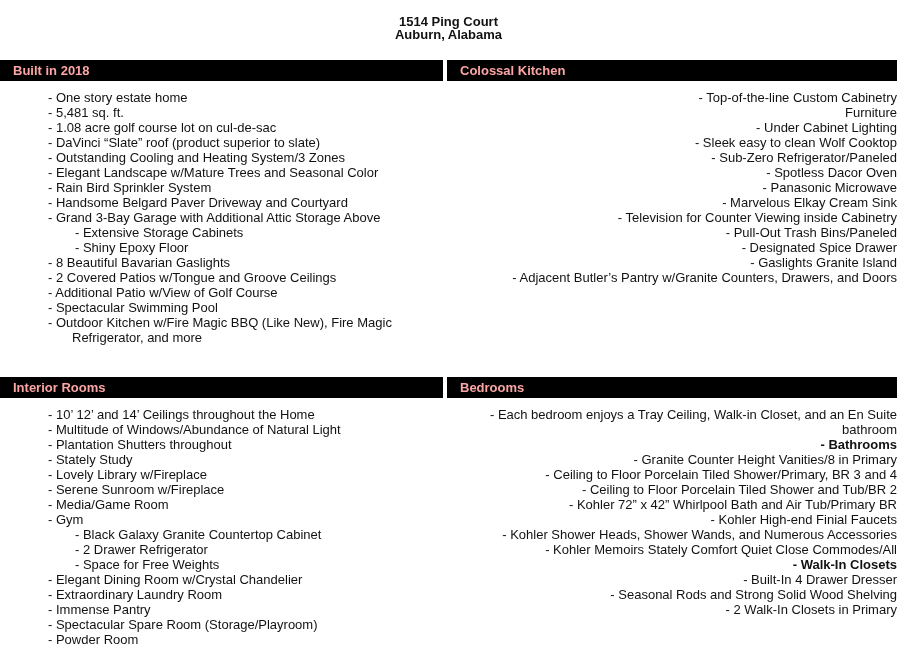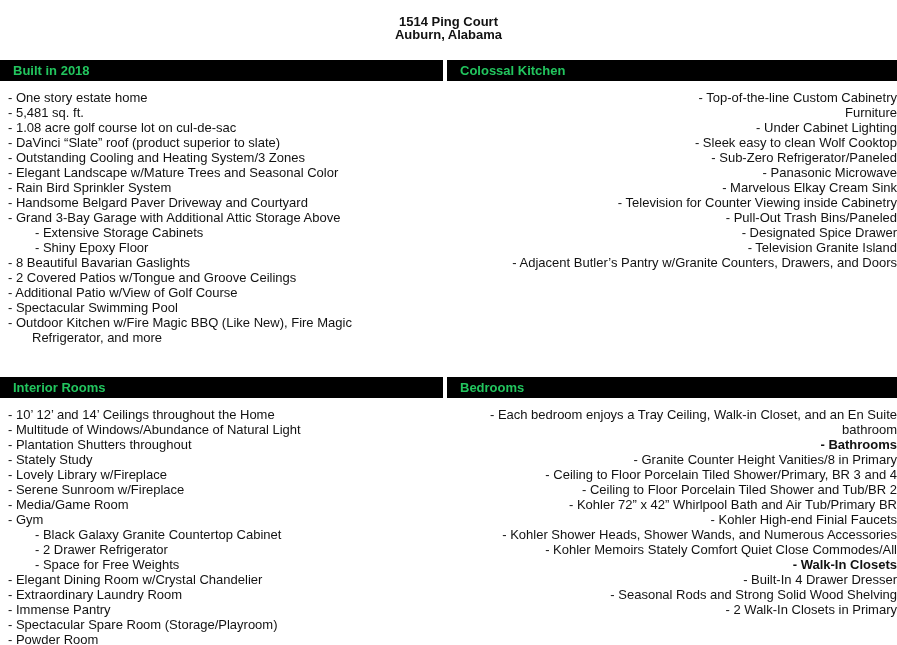--- a/index.html
+++ b/index.html
@@ -22,33 +22,33 @@
   .row {
     display: flex;
   }
   .row-1 { margin-top: 19px; }
   .row-2 { margin-top: 32px; }
   .col { box-sizing: border-box; }
   .left-col  { width: 443px; }
   .right-col { width: 450px; margin-left: 4px; }
   .bar {
     background: #000000;
-    color: #22c55e;
+    color: #fca5a5;
     font-weight: bold;
     font-size: 13px;
     height: 21px;
     line-height: 21px;
     padding-left: 13px;
     box-sizing: border-box;
   }
   .lines {
     margin-top: 9px;
     font-size: 13px;
   }
-  .left-col  .lines { padding-left: 8px; }
+  .left-col  .lines { padding-left: 1px; margin-left: 47px; }
   .right-col .lines { padding-left: 1px; text-align: right; }
   .line {
     height: 15px;
     line-height: 15px;
     white-space: nowrap;
   }
   .line.b  { font-weight: bold; }
   .line.i0 { padding-left: 0; }
   .line.iw { padding-left: 24px; }
   .line.i1 { padding-left: 27px; }
@@ -92,26 +92,27 @@
     <section class="col right-col">
       <div class="bar">
         <span>Colossal Kitchen</span>
       </div>
       <div class="lines">
           <div class="line i0">- Top-of-the-line Custom Cabinetry</div>
           <div class="line iw">Furniture</div>
           <div class="line i0">- Under Cabinet Lighting</div>
           <div class="line i0">- Sleek easy to clean Wolf Cooktop</div>
           <div class="line i0">- Sub-Zero Refrigerator/Paneled</div>
+          <div class="line i0">- Spotless Dacor Oven</div>
           <div class="line i0">- Panasonic Microwave</div>
           <div class="line i0">- Marvelous Elkay Cream Sink</div>
           <div class="line i0">- Television for Counter Viewing inside Cabinetry</div>
           <div class="line i0">- Pull-Out Trash Bins/Paneled</div>
           <div class="line i0">- Designated Spice Drawer</div>
-          <div class="line i0">- Television Granite Island</div>
+          <div class="line i0">- Gaslights Granite Island</div>
           <div class="line i0">- Adjacent Butler’s Pantry w/Granite Counters, Drawers, and Doors</div>
         </div>
     </section>
   </div>
 
   <div class="row row-2">
     <section class="col left-col">
       <div class="bar">
         <span>Interior Rooms</span>
       </div>

